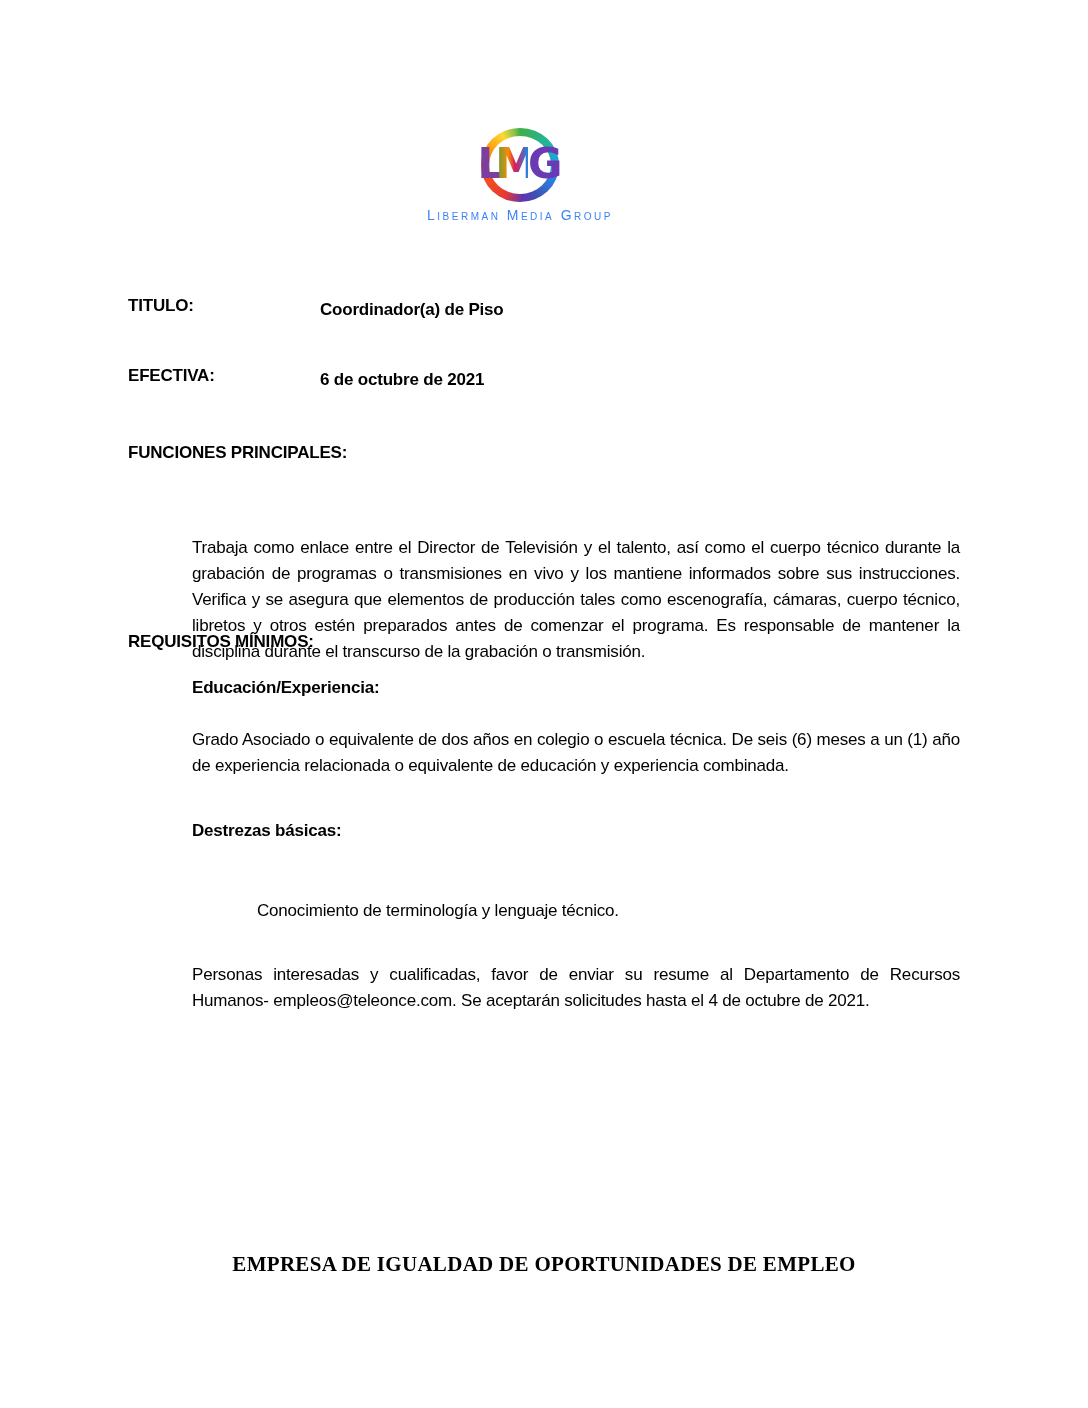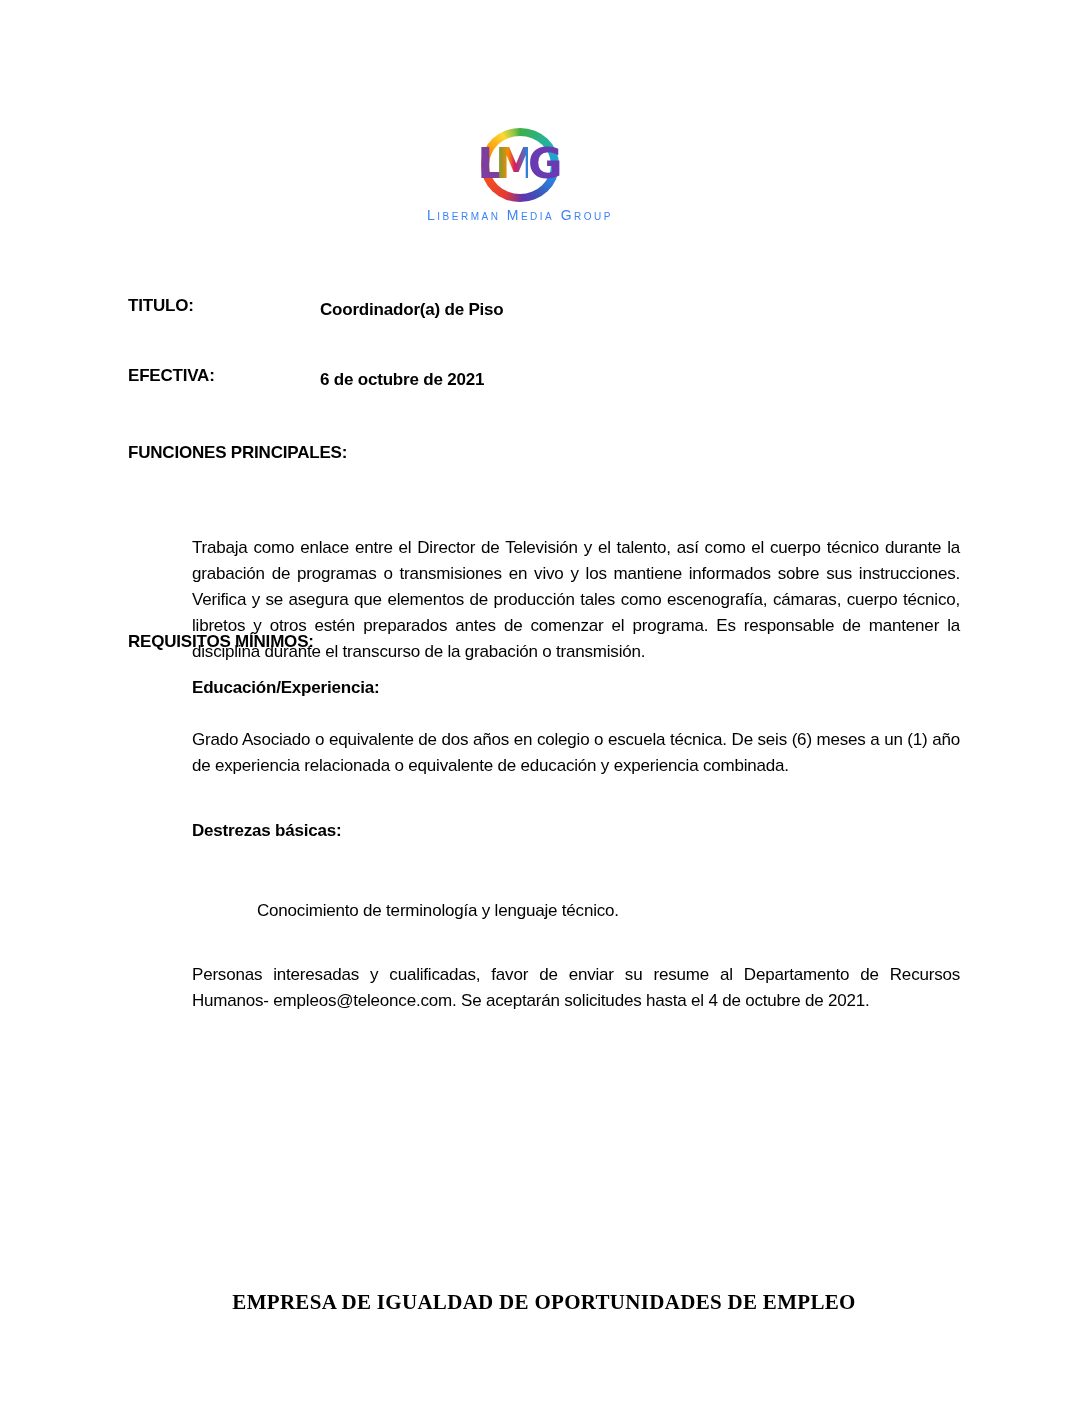--- a/index.html
+++ b/index.html
@@ -144,21 +144,20 @@
   .footer-line {
     position: absolute;
     top: 1252px;
     left: 0;
     width: 100%;
     text-align: center;
     font-family: "Liberation Serif", serif;
     font-weight: bold;
     font-size: 21px;
     letter-spacing: 0.3px;
-    margin-top: 38px;
   }
 </style>
 </head>
 <body>
 
 <div class="page">
 
   <div class="logo-block">
     <div class="logo-ring">
       <div class="logo-ring-inner"></div>

